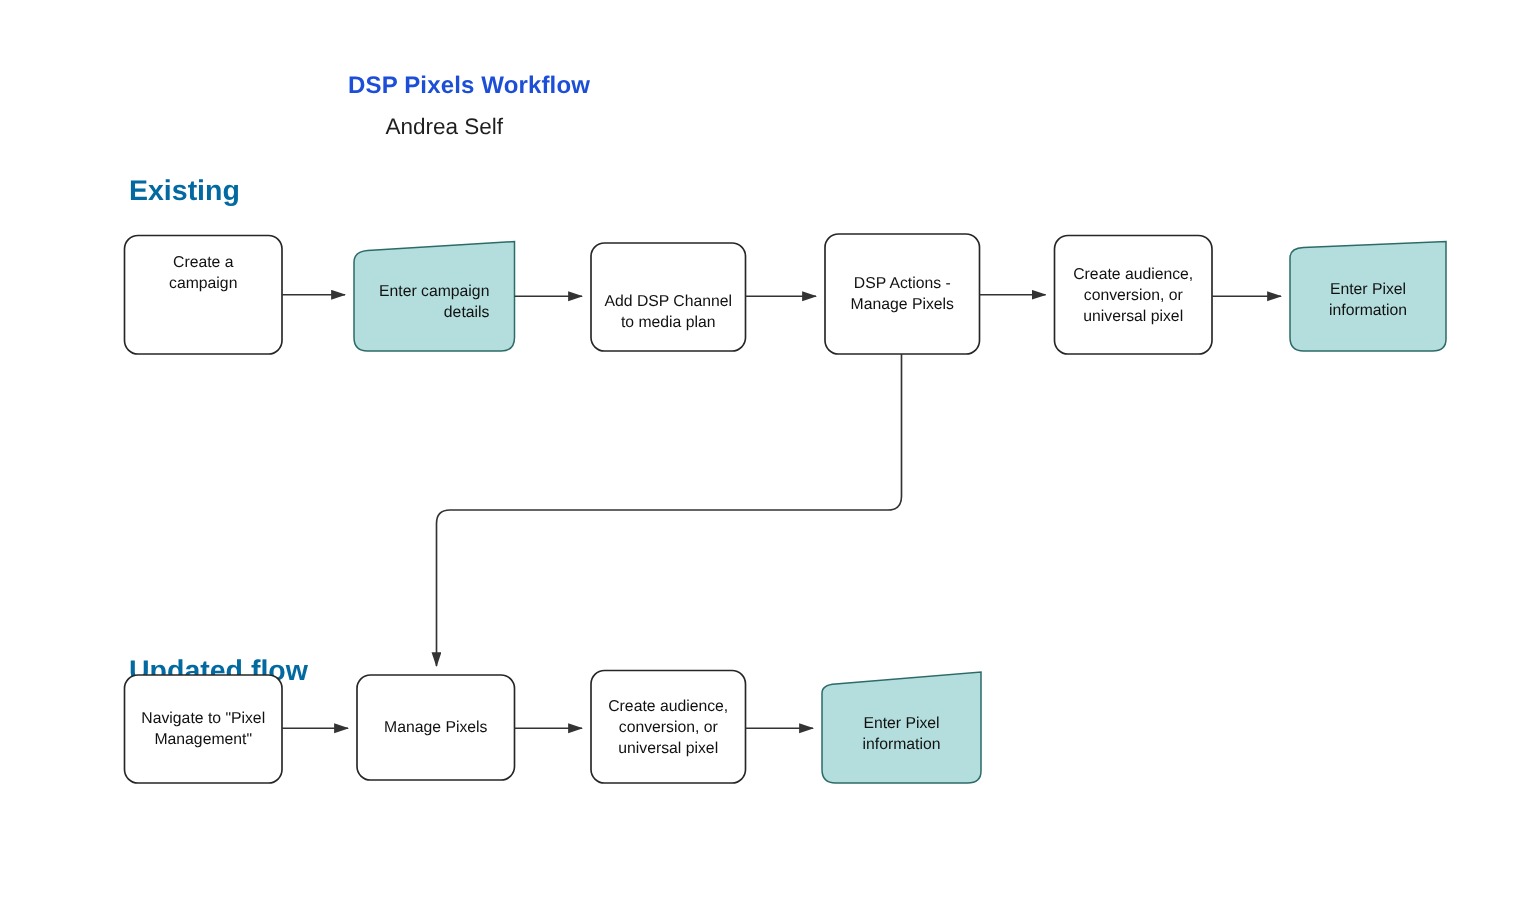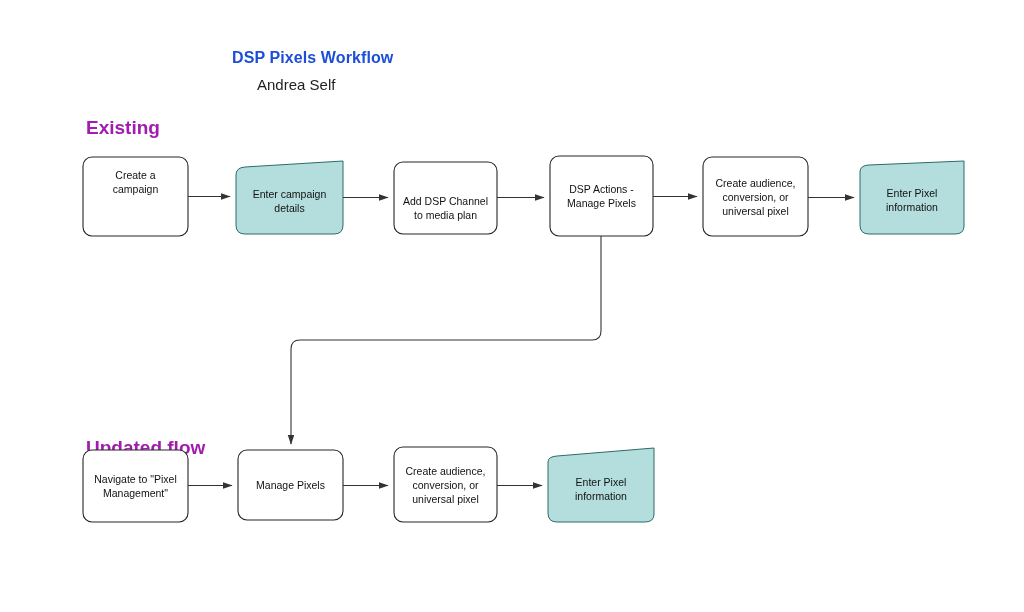--- a/index.html
+++ b/index.html
@@ -37,21 +37,21 @@
     position: absolute;
     font-size: 15px;
     font-weight: normal;
     color: #1f1f1f;
     white-space: nowrap;
   }
   .section-header {
     position: absolute;
     font-size: 19px;
     font-weight: bold;
-    color: #a21caf;
+    color: #0369a1;
     white-space: nowrap;
   }
   .node-label {
     position: absolute;
     display: flex;
     align-items: center;
     justify-content: center;
     text-align: center;
     font-size: 10.5px;
     line-height: 14px;
@@ -106,21 +106,21 @@
 
     <path d="M601,236 L601,331 Q601,340 592,340 L300,340 Q291,340 291,349 L291,444" fill="none" stroke="#333333" stroke-width="1.1" marker-end="url(#arrowhead)"></path>
 
     <line x1="188" y1="485.5" x2="232" y2="485.5" stroke="#333333" stroke-width="1.1" marker-end="url(#arrowhead)"></line>
     <line x1="343" y1="485.5" x2="388" y2="485.5" stroke="#333333" stroke-width="1.1" marker-end="url(#arrowhead)"></line>
     <line x1="497" y1="485.5" x2="542" y2="485.5" stroke="#333333" stroke-width="1.1" marker-end="url(#arrowhead)"></line>
   </svg>
 
   <div class="node-label" style="left:83px; top:142px; width:105px; height:79px;">Create a
 campaign</div>
-  <div class="node-label" style="left:236px; top:167px; width:107px; height:67px;">Enter campaign
+  <div class="node-label" style="left:236px; top:167px; width:107px; height:67px;text-align:right;">Enter campaign
 details</div>
   <div class="node-label" style="left:394px; top:162px; width:103px; height:92px;">Add DSP Channel
 to media plan</div>
   <div class="node-label" style="left:550px; top:156px; width:103px; height:80px;">DSP Actions -
 Manage Pixels</div>
   <div class="node-label" style="left:703px; top:157px; width:105px; height:79px;">Create audience,
 conversion, or
 universal pixel</div>
   <div class="node-label" style="left:860px; top:165px; width:104px; height:69px;">Enter Pixel
 information</div>

